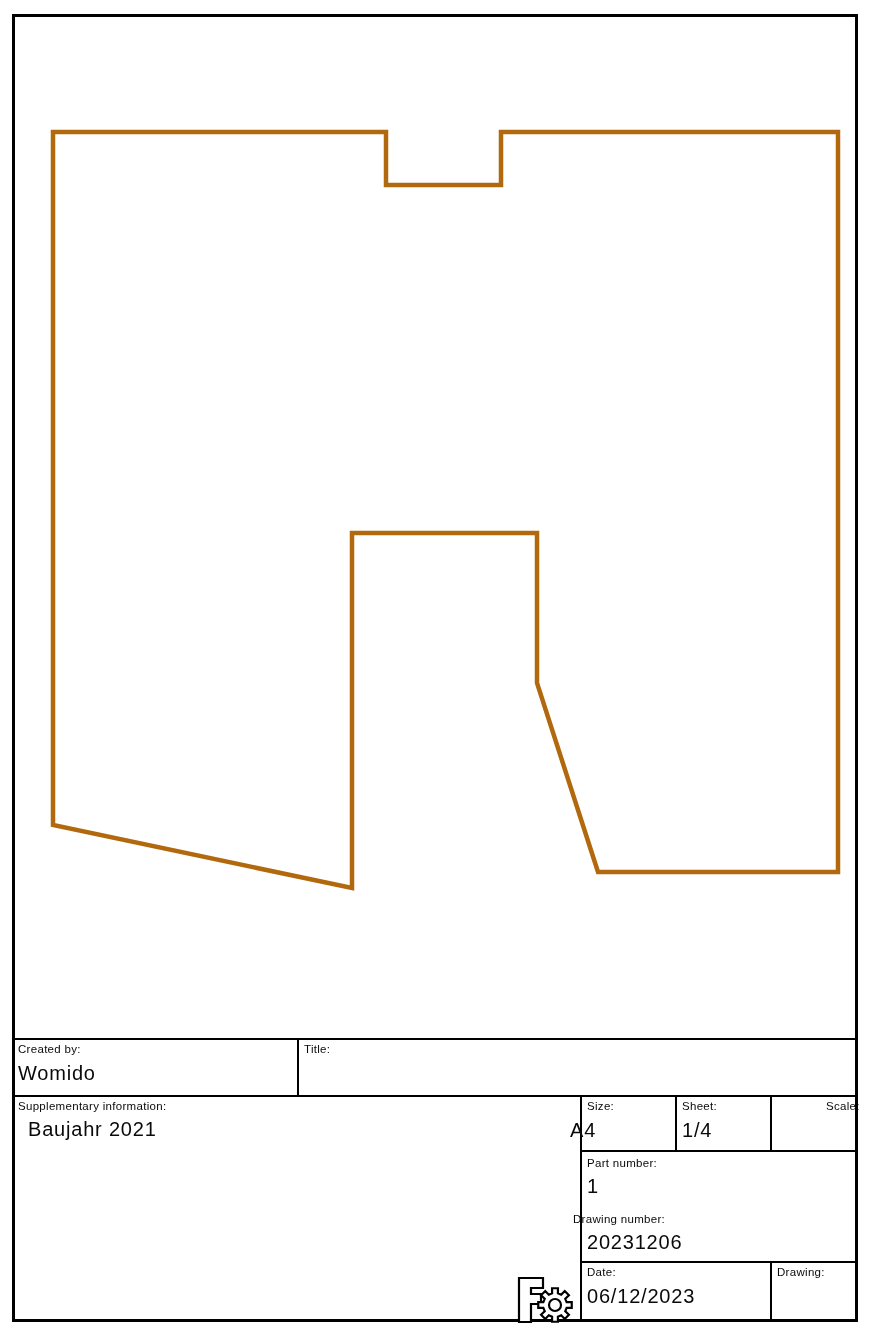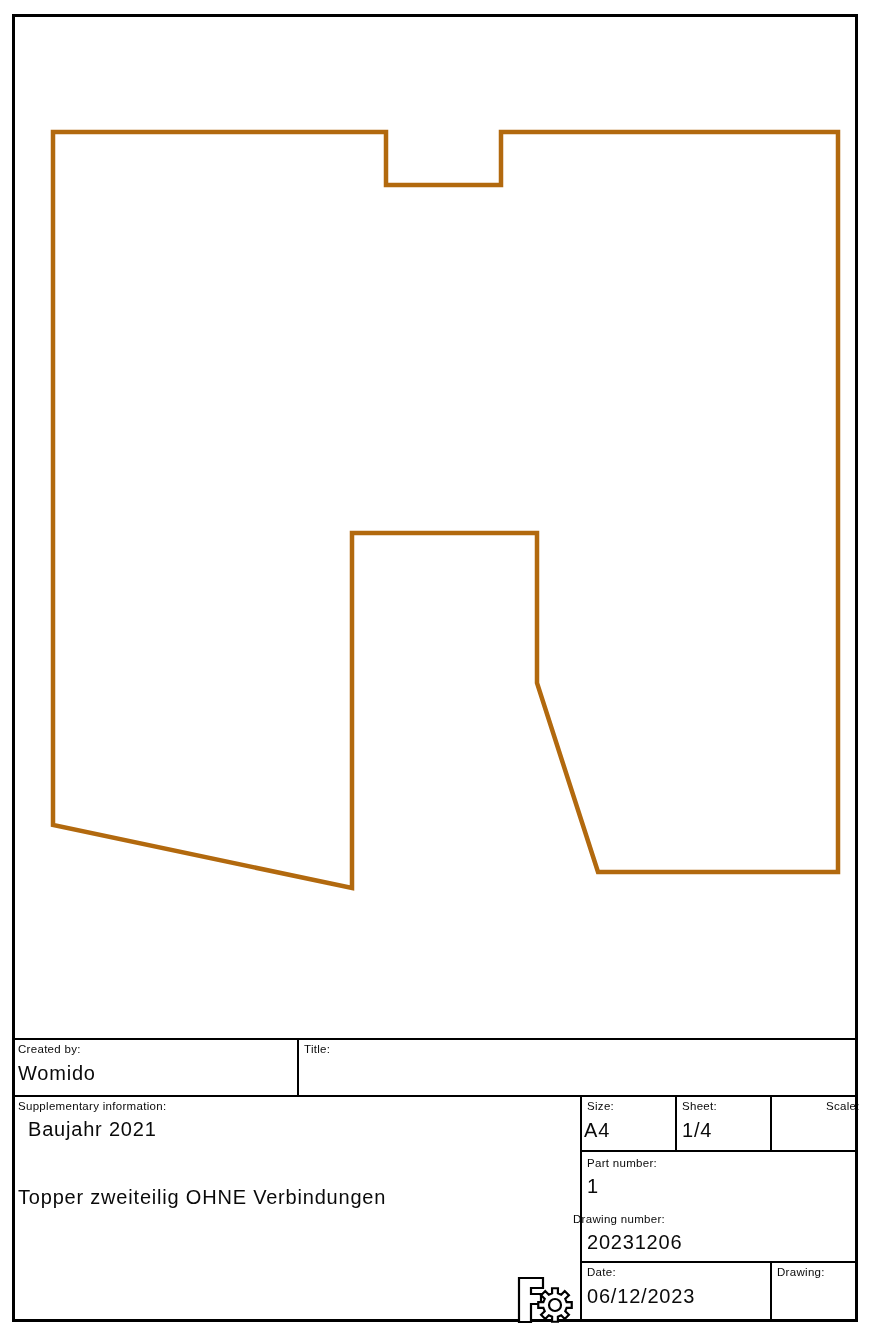--- a/index.html
+++ b/index.html
@@ -46,24 +46,23 @@
   <div class="tb-line" style="left:580px;top:1261px;width:278px;height:2px;"></div>
   <div class="tb-line" style="left:770px;top:1261px;width:2px;height:61px;"></div>
 
   <span class="label" style="left:18px;top:1043px;">Created by:</span>
   <span class="value" style="left:18px;top:1062px;">Womido</span>
 
   <span class="label" style="left:304px;top:1043px;">Title:</span>
 
   <span class="label" style="left:18px;top:1100px;">Supplementary information:</span>
   <span class="value" style="left:28px;top:1118px;">Baujahr 2021</span>
-  <span class="value" style="left:18px;top:1186px;">Topper zweiteilig OHNE Verbindungen</span>
 
   <span class="label" style="left:587px;top:1100px;text-align:center;">Size:</span>
-  <span class="value" style="left:584px;top:1119px;">A4</span>
+  <span class="value" style="left:570px;top:1119px;">A4</span>
   <span class="label" style="left:682px;top:1100px;">Sheet:</span>
   <span class="value" style="left:682px;top:1119px;">1/4</span>
   <span class="label" style="left:807px;top:1100px;margin-left:19px;">Scale:</span>
   <span class="value" style="left:777px;top:1119px;"></span>
 
   <span class="label" style="left:587px;top:1157px;">Part number:</span>
   <span class="value" style="left:587px;top:1175px;">1</span>
   <span class="label" style="left:573px;top:1213px;">Drawing number:</span>
   <span class="value" style="left:587px;top:1231px;">20231206</span>
 

